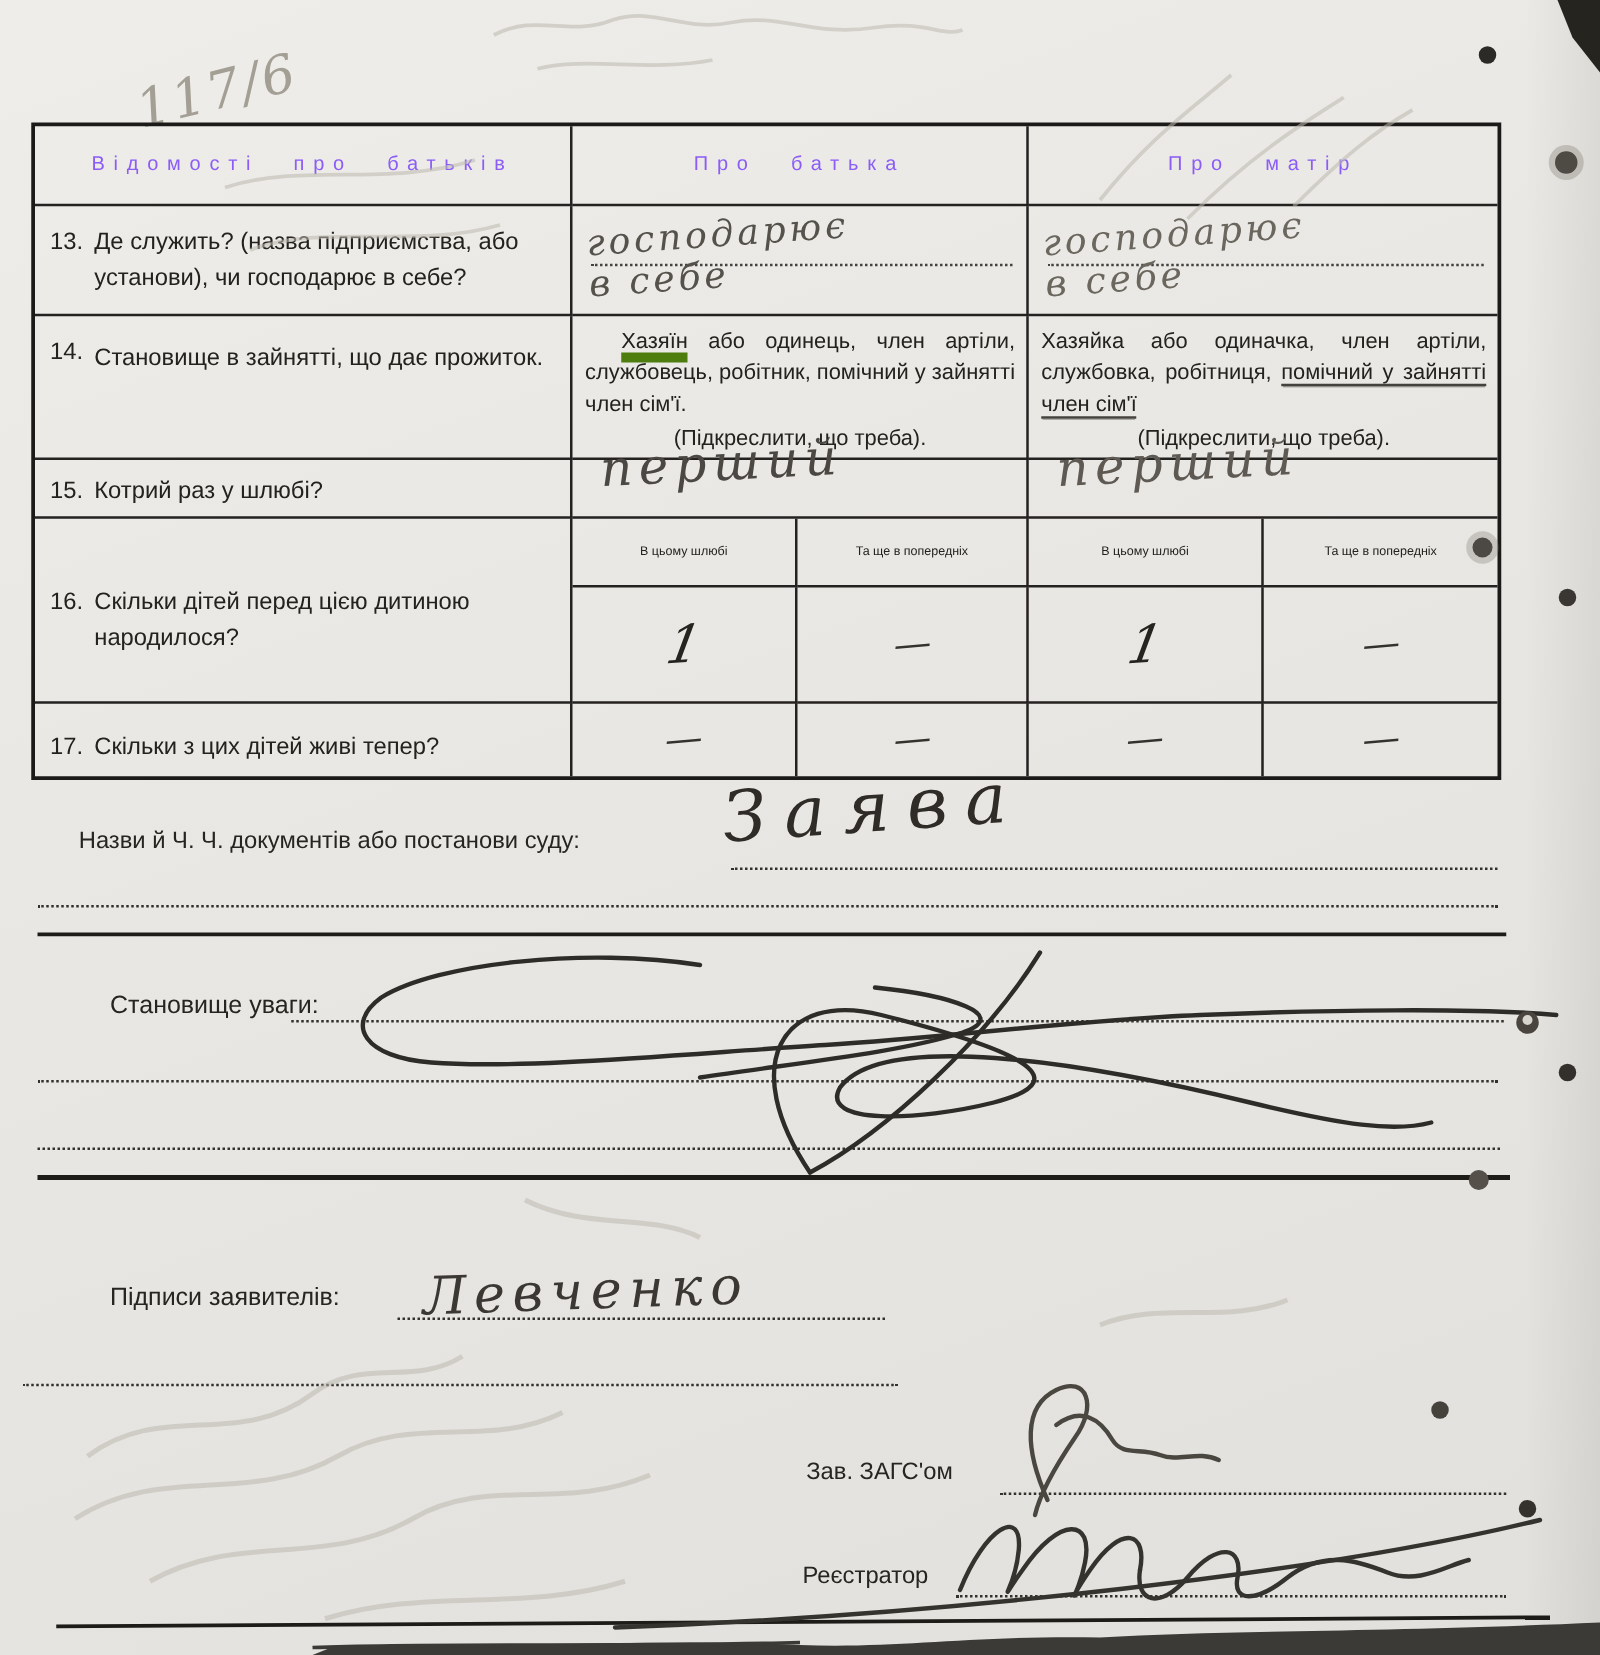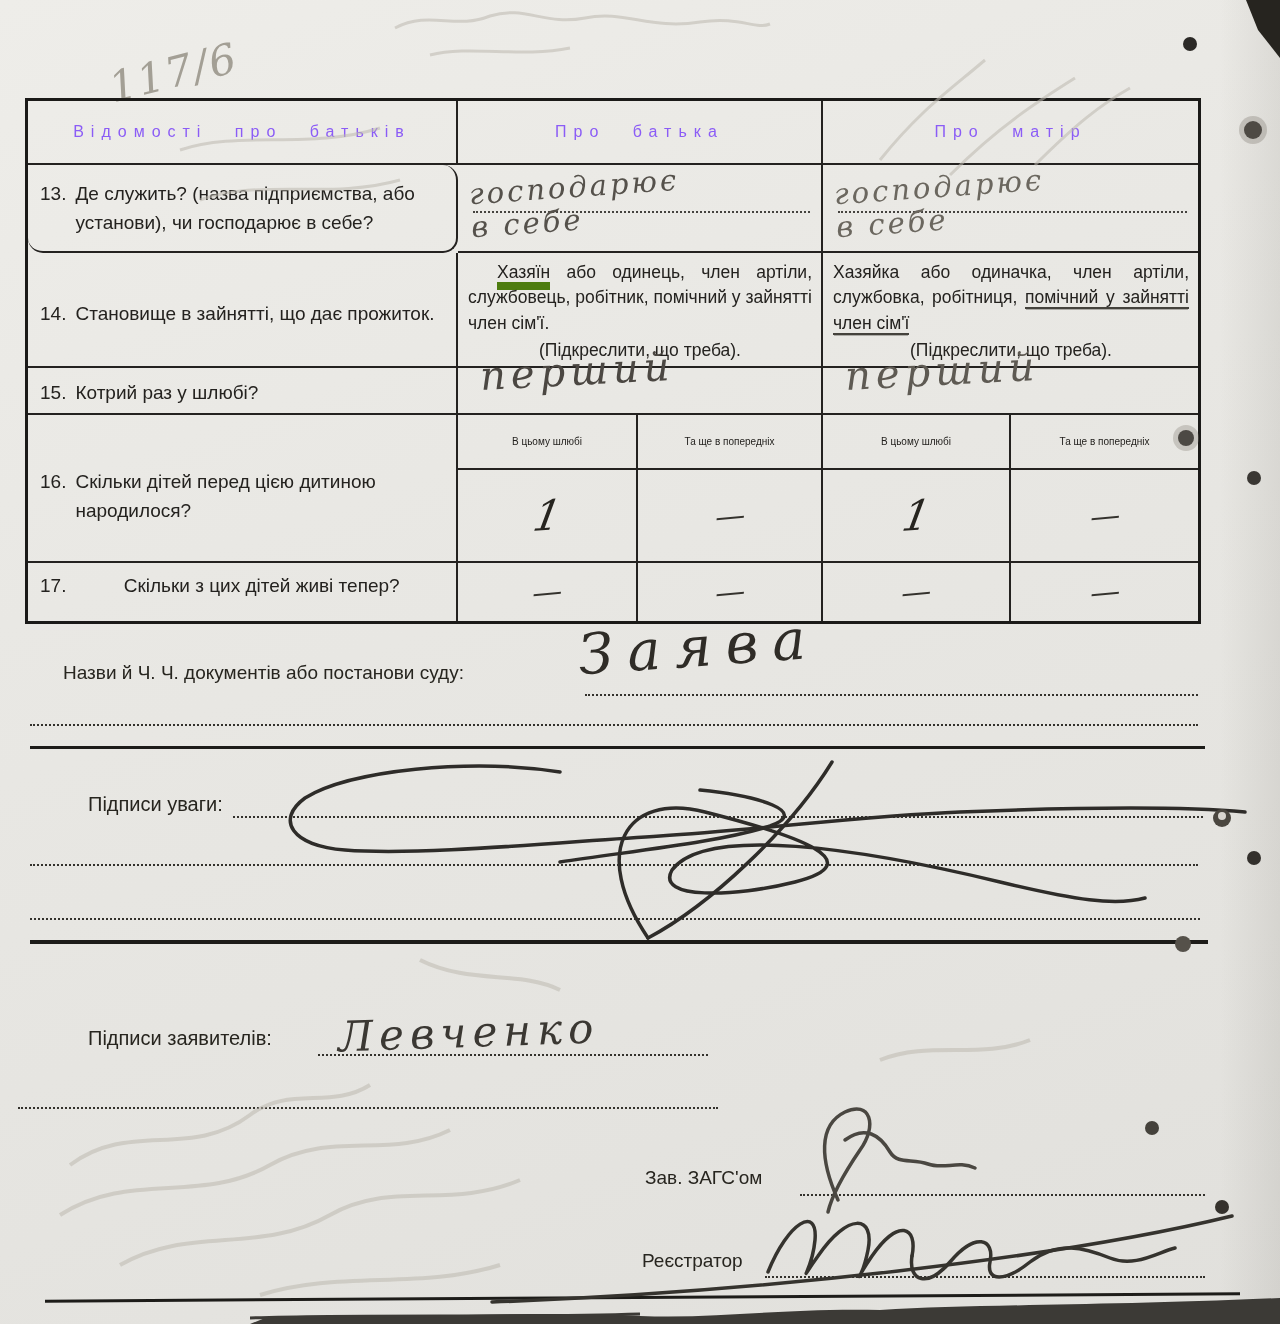--- a/index.html
+++ b/index.html
@@ -66,40 +66,40 @@
   <div class="edge-shade"></div>
 
   <div class="pencil" style="left:108px;top:48px;">117/6</div>
 
   <div class="ftable">
 
     <div class="cell hcell" style="grid-column:1;grid-row:1;">Відомості про батьків</div>
     <div class="cell hcell" style="grid-column:2/4;grid-row:1;">Про батька</div>
     <div class="cell hcell last-col" style="grid-column:4/6;grid-row:1;">Про матір</div>
 
-    <div class="cell q" style="grid-column:1;grid-row:2;border-radius:15px;">
+    <div class="cell q" style="grid-column:1;grid-row:2;">
       <span class="qnum">13.</span>
       <span class="qtext">Де служить? (назва підприємства, або установи), чи господарює в себе?</span>
     </div>
     <div class="cell" style="grid-column:2/4;grid-row:2;">
       <div class="ansline"></div>
       <div class="hand ans13">
         <span>господарює</span><br>
         <span>в себе</span>
       </div>
     </div>
     <div class="cell last-col" style="grid-column:4/6;grid-row:2;">
       <div class="ansline"></div>
       <div class="hand ans13" style="color:#6b675f;">
         <span>господарює</span><br>
         <span>в себе</span>
       </div>
     </div>
 
-    <div class="cell q" style="grid-column:1;grid-row:3;align-items:center;">
+    <div class="cell q" style="grid-column:1;grid-row:3;">
       <span class="qnum">14.</span>
       <span class="qtext q14text">Становище в зайнятті, що дає прожиток.</span>
     </div>
     <div class="cell opt" style="grid-column:2/4;grid-row:3;">
       <span class="u-hand">Хазяїн</span>
       <span>або одинець, член артіли, службовець, робітник, помічний у зайнятті член сім'ї.</span>
       <span class="note">(Підкреслити, що треба).</span>
     </div>
     <div class="cell opt last-col" style="grid-column:4/6;grid-row:3;">
       <span>Хазяйка або одиначка, член артіли, службовка, робітниця,</span>
@@ -135,21 +135,21 @@
     <div class="cell valcell" style="grid-column:3;grid-row:6;">
       <span class="mark dashy">—</span>
     </div>
     <div class="cell valcell" style="grid-column:4;grid-row:6;">
       <span class="mark">1</span>
     </div>
     <div class="cell valcell last-col" style="grid-column:5;grid-row:6;">
       <span class="mark dashy">—</span>
     </div>
 
-    <div class="cell q last-row" style="grid-column:1;grid-row:7;padding-top:8px;text-align:center;">
+    <div class="cell q last-row" style="grid-column:1;grid-row:7;padding-top:20px;">
       <span class="qnum">17.</span>
       <span class="qtext">Скільки з цих дітей живі тепер?</span>
     </div>
     <div class="cell valcell last-row" style="grid-column:2;grid-row:7;">
       <span class="mark dashy">—</span>
     </div>
     <div class="cell valcell last-row" style="grid-column:3;grid-row:7;">
       <span class="mark dashy">—</span>
     </div>
     <div class="cell valcell last-row" style="grid-column:4;grid-row:7;">
@@ -159,21 +159,21 @@
       <span class="mark dashy">—</span>
     </div>
   </div>
 
   <div class="lbl" style="left:63px;top:662px;">Назви й Ч. Ч. документів або постанови суду:</div>
   <div class="dotline" style="left:585px;top:694px;width:613px;"></div>
   <div class="bigans" style="left:578px;top:614px;font-size:56px;letter-spacing:14px;color:#2f2c27;transform:rotate(-4deg);">Заява</div>
   <div class="dotline" style="left:30px;top:724px;width:1168px;"></div>
   <div class="solidline" style="left:30px;top:746px;width:1175px;height:3px;"></div>
 
-  <div class="lbl" style="left:88px;top:793px;font-size:20px;">Підписи уваги:</div>
+  <div class="lbl" style="left:88px;top:793px;font-size:20px;">Становище уваги:</div>
   <div class="dotline" style="left:233px;top:816px;width:970px;"></div>
   <div class="dotline" style="left:30px;top:864px;width:1168px;"></div>
   <div class="dotline" style="left:30px;top:918px;width:1170px;"></div>
   <div class="solidline" style="left:30px;top:940px;width:1178px;height:4px;"></div>
 
   <div class="lbl" style="left:88px;top:1027px;font-size:20px;">Підписи заявителів:</div>
   <div class="dotline" style="left:318px;top:1054px;width:390px;"></div>
   <div class="bigans" style="left:338px;top:1008px;font-size:42px;letter-spacing:6px;color:#3b3833;transform:rotate(-2deg);">Левченко</div>
   <div class="dotline" style="left:18px;top:1107px;width:700px;"></div>
 

